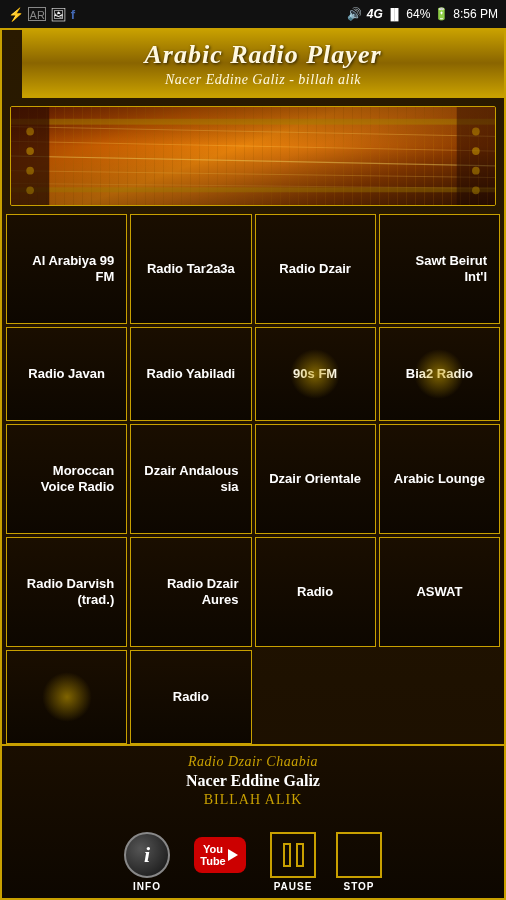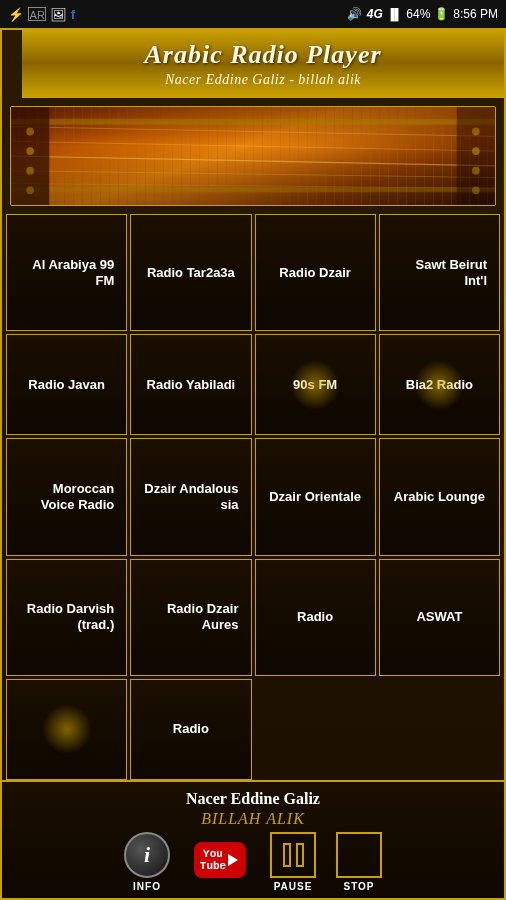--- a/index.html
+++ b/index.html
@@ -157,25 +157,24 @@
     }
     .player-track {
       color: #fff;
       font-size: 16px;
       font-weight: bold;
       font-family: Georgia, serif;
       margin-bottom: 2px;
     }
     .player-subtitle {
       font-family: 'Palatino Linotype', Georgia, serif;
-      font-style: italic;
       color: #c8a000;
-      font-size: 16px;
+      font-size: 14px;
       letter-spacing: 1px;
-      margin-bottom: 4px;
+      margin-bottom: 24px;
     }
     .player-controls {
       display: flex;
       justify-content: center;
       gap: 20px;
       align-items: center;
       margin-top: 4px;
     }
     .control-btn {
       display: flex;
@@ -385,36 +384,37 @@
     <div class="grid-cell has-glow">
       <span class="grid-cell-text"></span>
     </div>
     <div class="grid-cell">
       <span class="grid-cell-text">Radio</span>
     </div>
 
   </div>
 
   <div class="player-area">
+    <div class="player-station">Radio Dzair Chaabia</div>
     <div class="player-track">Nacer Eddine Galiz</div>
     <div class="player-subtitle">BILLAH ALIK</div>
 
     <div class="player-controls">
 
       <div class="control-btn">
         <div class="control-icon">
           <div class="info-icon-circle">
             <span style="font-style:italic;">i</span>
           </div>
         </div>
         <span class="control-label">INFO</span>
       </div>
 
       <div class="control-btn">
-        <div class="control-icon" style="width:60px;height:46px;display:flex;align-items:flex-end;justify-content:center;font-family:Liberation Mono, monospace;">
+        <div class="control-icon" style="width:60px;height:46px;display:flex;align-items:center;justify-content:center;">
           <div class="youtube-icon-box">
             <span style="color:#fff;font-weight:bold;font-size:11px;z-index:1;padding-right:14px;">You<br>Tube</span>
             <div class="youtube-play"></div>
           </div>
         </div>
         <span class="control-label" style="color:transparent;">.</span>
       </div>
 
       <div class="control-btn">
         <div class="control-icon">

